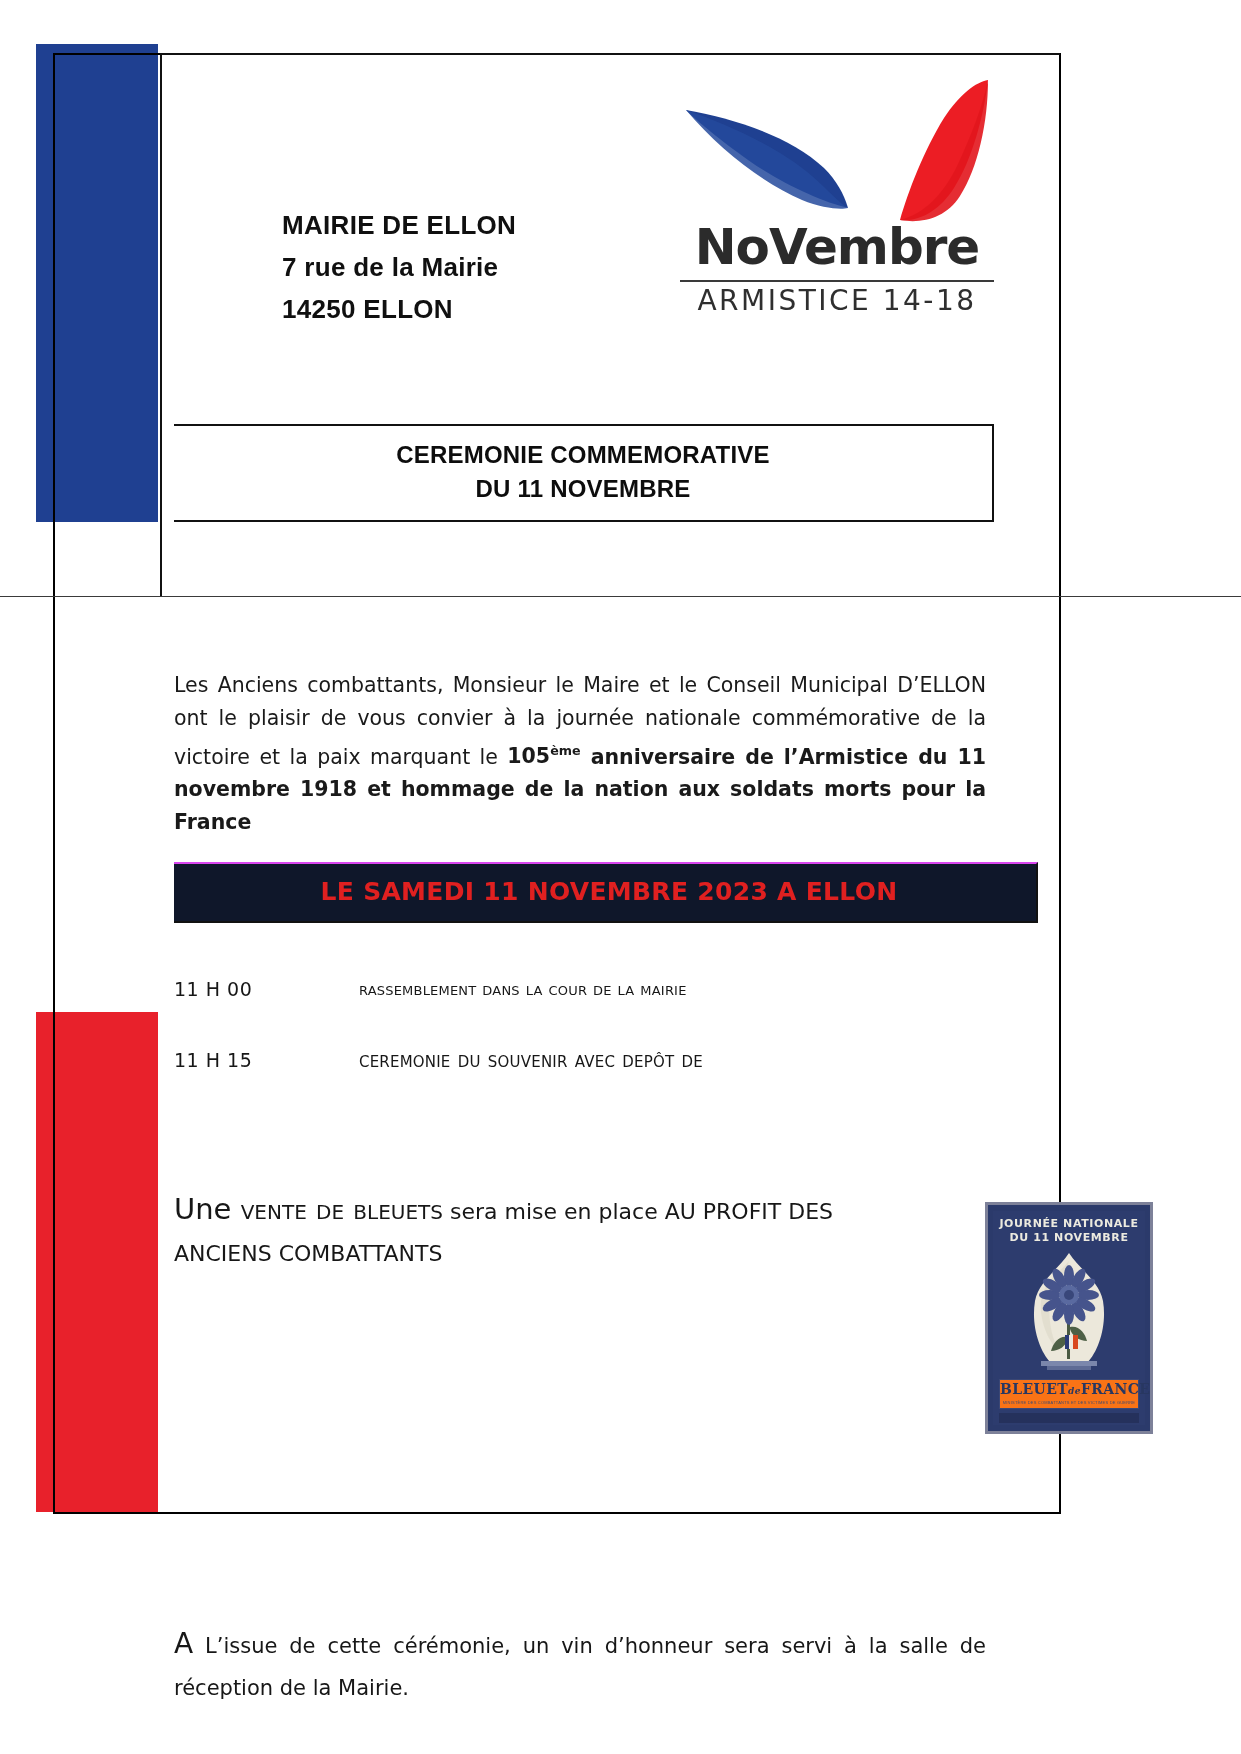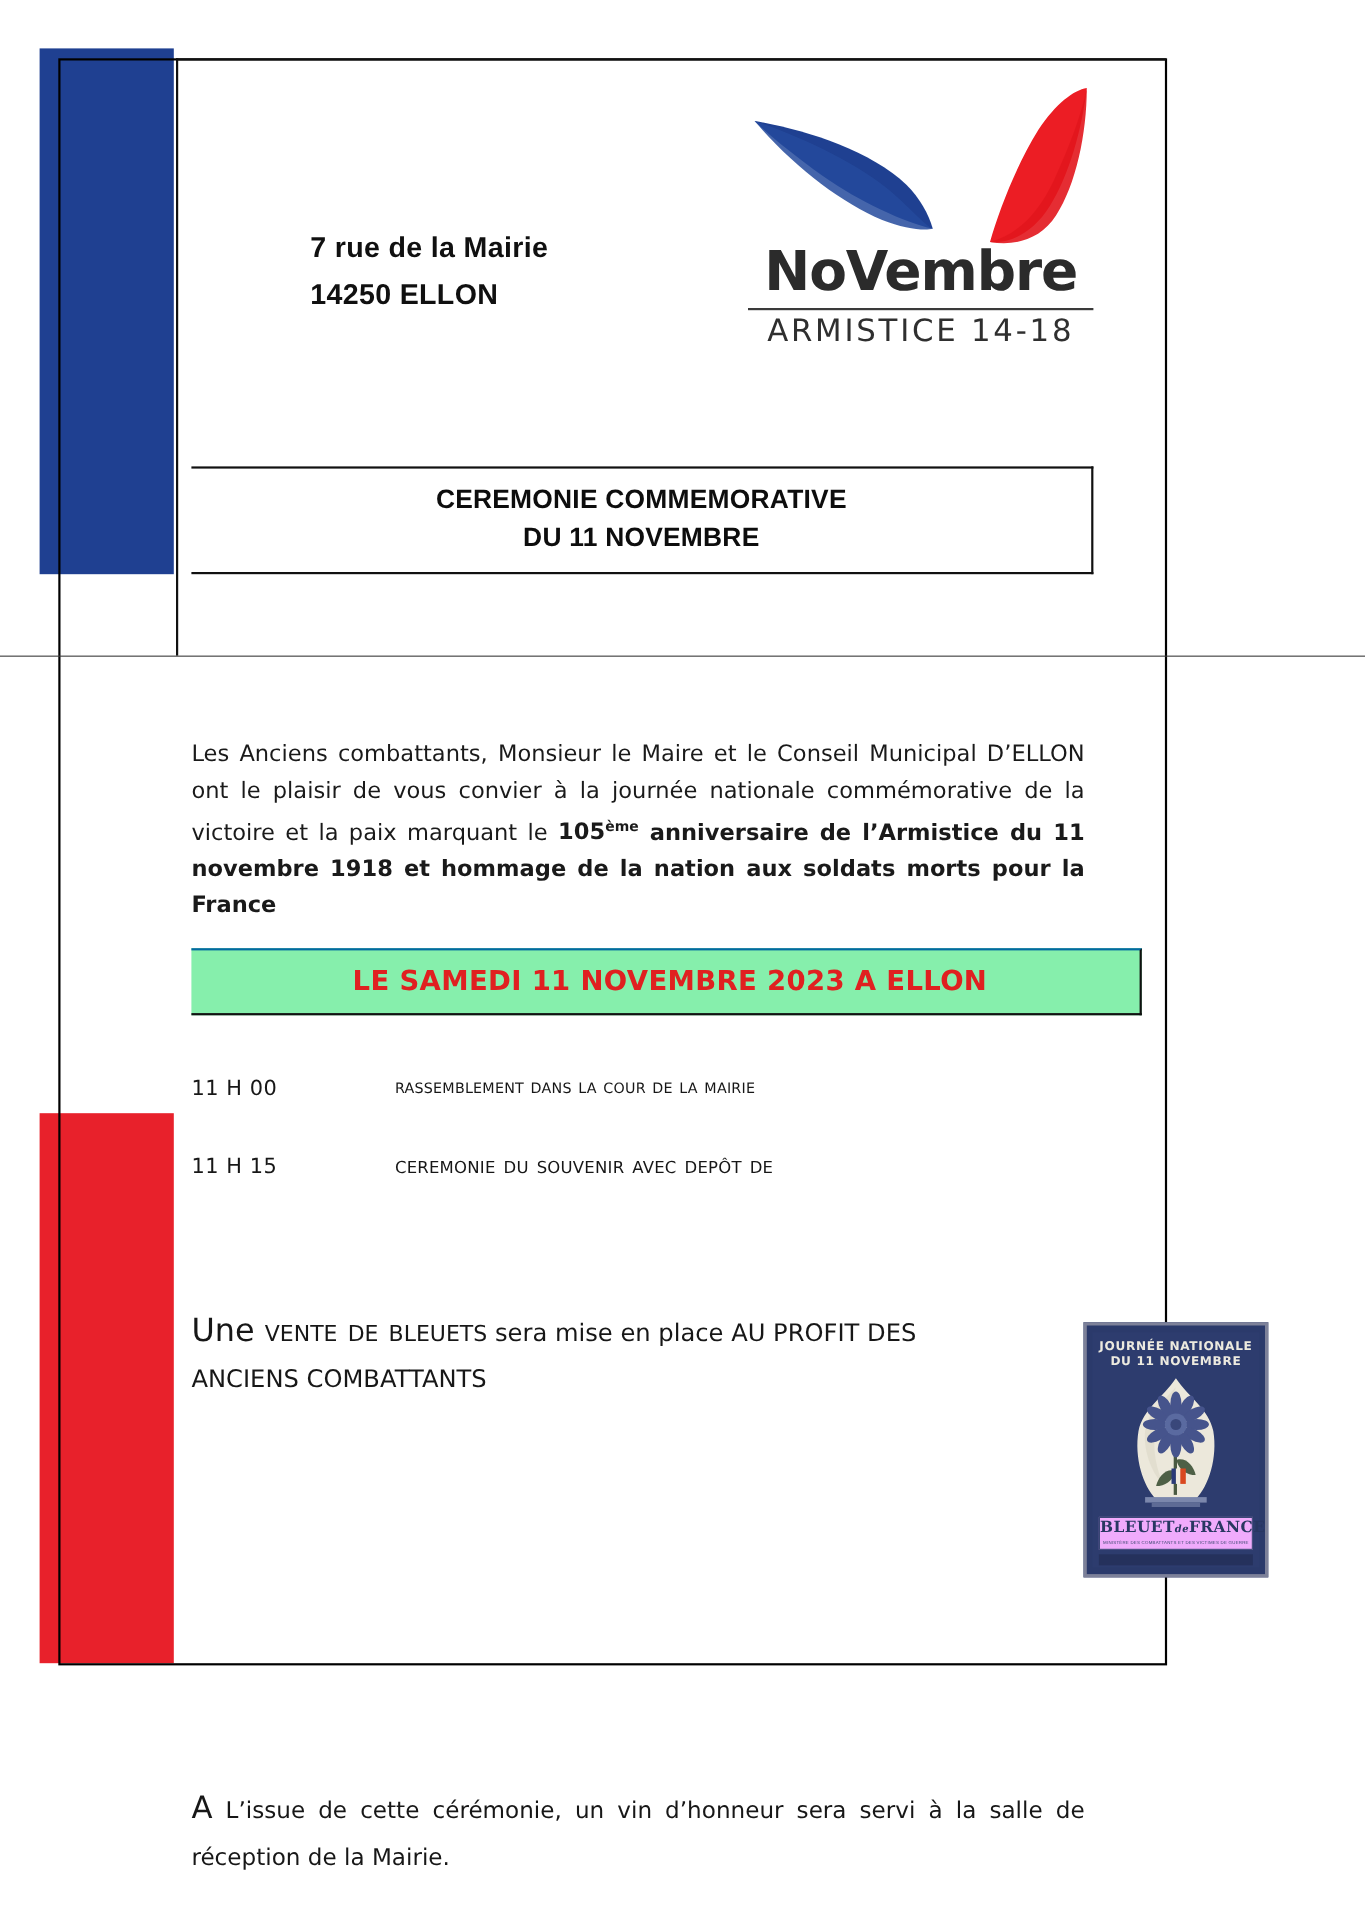--- a/index.html
+++ b/index.html
@@ -190,25 +190,25 @@
   }
   .body-para b { font-weight: bold; }
   .body-para sup { font-size: 0.62em; vertical-align: super; font-weight: bold; }
 
   
   .date-box {
     position: absolute;
     left: 174px;
     top: 862px;
     width: 862px;
-    border-top: 2px solid #0369a1;
+    border-top: 2px solid #d946ef;
     border-bottom: 2px solid #111111;
     border-right: 2px solid #111111;
     padding: 13px 0 15px 0;
-    background: #86efac;
+    background: #0f172a;
   }
   .date-box .date-text {
     font-family: "DejaVu Sans", sans-serif;
     font-weight: bold;
     font-size: 25px;
     letter-spacing: 0.3px;
     color: #e02020;
     text-align: center;
     padding-left: 8px;
   }
@@ -296,21 +296,21 @@
     transform: translateX(-50%);
     width: 96px;
     height: 132px;
   }
   .stamp-banner {
     position: absolute;
     left: 6px;
     bottom: 16px;
     right: 6px;
     height: 28px;
-    background: #f0abfc;
+    background: #f97316;
     border: 1px solid #3a4775;
     text-align: center;
     margin-top: 20px;
   }
   .stamp-banner .bn {
     font-family: "DejaVu Serif", serif;
     font-weight: bold;
     font-size: 14px;
     letter-spacing: 0.4px;
     color: #283761;
@@ -361,20 +361,21 @@
   <div class="frame-outer"></div>
   <div class="frame-top-rule"></div>
   <div class="frame-left-inner"></div>
   <div class="scan-seam"></div>
 
   <div class="content">
 
     <div class="header">
 
       <div class="address">
+        <div>MAIRIE DE ELLON</div>
         <div>7 rue de la Mairie</div>
         <div>14250 ELLON</div>
       </div>
 
       <div class="logo">
         <svg class="logo-flags" viewBox="0 0 330 175">
 
           <path d="M14 38 C 60 46, 118 64, 152 96 C 164 108, 172 122, 176 136
                    C 150 130, 110 112, 76 88 C 48 68, 26 50, 14 38 Z" fill="#1f4091"></path>
           <path d="M14 38 C 55 52, 108 76, 140 104 C 156 118, 168 132, 176 136

